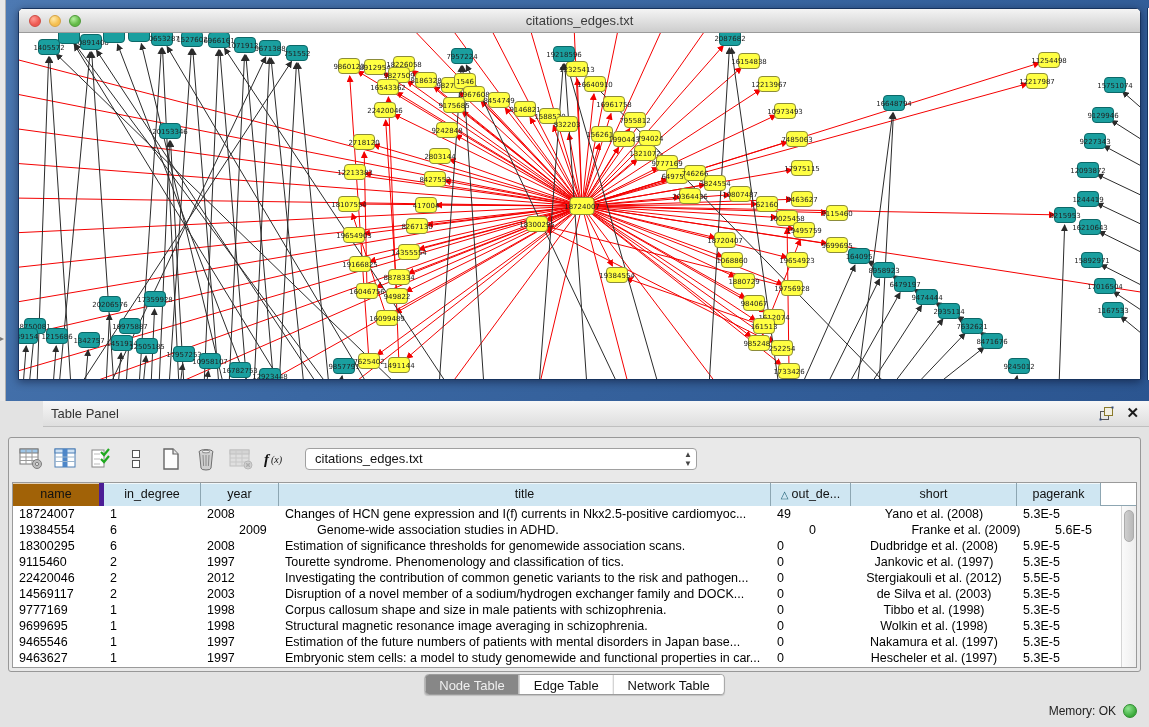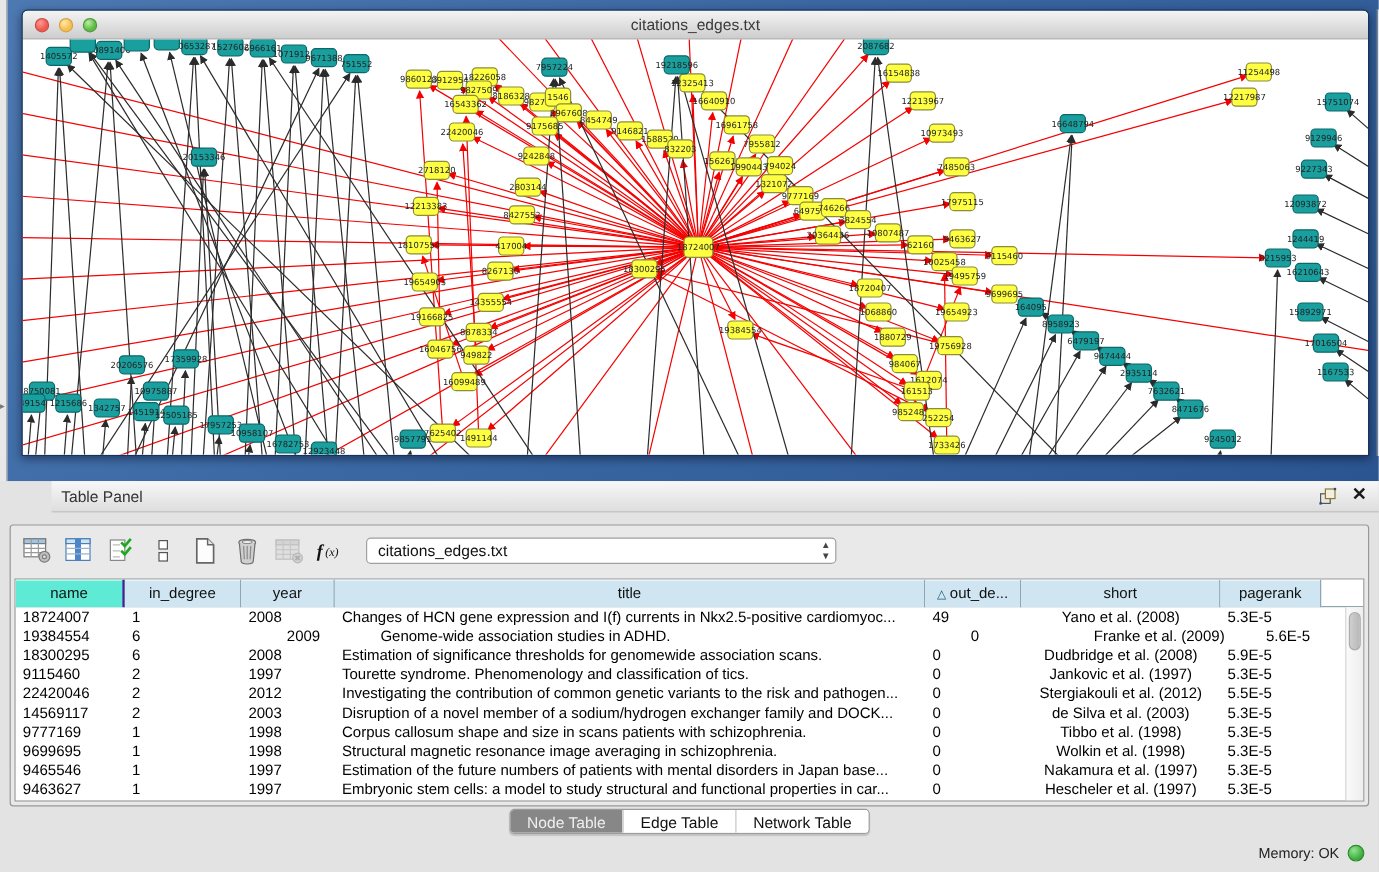--- a/index.html
+++ b/index.html
@@ -42,21 +42,21 @@
   .panel-box { position:absolute; left:8px; top:36px; width:1133px; height:235px; background:#e9e9e9; border:1px solid #989898; border-radius:3px; }
   .toolbar { height:41px; display:flex; align-items:center; padding-left:8px; gap:7px; }
   .tb-btn { width:28px; height:28px; background:none; border:none; display:flex; align-items:center; justify-content:center; }
   .combo { margin-left:8px; width:392px; height:22px; background:#fff; border:1px solid #a0a0a0; border-radius:4px; position:relative; display:flex; align-items:center; }
   .combo-label { font-size:13px; color:#111; padding-left:9px; }
   .combo-spin { position:absolute; right:4px; top:1px; display:flex; flex-direction:column; line-height:9px; font-size:8px; color:#444; }
 
   .tbl { position:absolute; left:3px; top:44px; width:1125px; height:186px; background:#fff; border:1px solid #9a9a9a; overflow:hidden; }
   .tbl-head { height:23px; display:flex; background:#fff; border-bottom:1px solid #8da6b2; }
   .th { height:23px; background:#cfe6f2; border-right:1px solid #8da6b2; font-size:12.5px; color:#111; text-align:center; line-height:22px; overflow:hidden; white-space:nowrap; flex:0 0 auto; box-shadow:inset 0 1px 0 rgba(255,255,255,.7); }
-  .th.gray { background:#5eead4; border-right:2px solid #4c1d95; }
+  .th.gray { background:#a16207; border-right:5px solid #4c1d95; }
   .th .sort-tri { font-size:10px; color:#1c5f74; margin-right:3px; }
   .tbl-body { position:absolute; left:0; top:23px; right:15px; bottom:0; overflow:hidden; }
   .tr { height:16px; display:flex; }
   .td { height:16px; font-size:12.5px; color:#000; line-height:16px; white-space:nowrap; overflow:hidden; flex:0 0 auto; padding-left:6px; }
   .td.center { text-align:center; padding-left:0; }
   .tbl-scroll { position:absolute; right:0; top:23px; bottom:0; width:15px; background:linear-gradient(90deg,#fafafa,#eee); border-left:1px solid #d5d5d5; }
   .tbl-thumb { position:absolute; left:2px; top:4px; width:10px; height:32px; background:linear-gradient(90deg,#cfcfcf,#b8b8b8); border-radius:5px; border:1px solid #ababab; }
 
   .tabs { position:absolute; left:50%; transform:translateX(-50%); top:273px; display:flex; border:1px solid #9c9c9c; border-radius:4px; overflow:hidden; background:#fff; height:21px; box-shadow:0 1px 1px rgba(0,0,0,.15); }
   .tab { font-size:13px; padding:1px 14px 0 14px; line-height:19px; color:#111; background:#fff; border:none; border-left:1px solid #c6c6c6; }
@@ -937,21 +937,21 @@
             <div class="td" style="width: 78px;">2003</div>
             <div class="td" style="width: 492px;">Disruption of a novel member of a sodium/hydrogen exchanger family and DOCK...</div>
             <div class="td" style="width: 80px;">0</div>
             <div class="td center" style="width: 166px;">de Silva et al. (2003)</div>
             <div class="td" style="width: 84px;">5.3E-5</div>
           </div>
           <div class="tr">
             <div class="td" style="width: 91px;">9777169</div>
             <div class="td" style="width: 97px;">1</div>
             <div class="td" style="width: 78px;">1998</div>
-            <div class="td" style="width: 492px;">Corpus callosum shape and size in scans patients with schizophrenia.</div>
+            <div class="td" style="width: 492px;">Corpus callosum shape and size in male patients with schizophrenia.</div>
             <div class="td" style="width: 80px;">0</div>
             <div class="td center" style="width: 166px;">Tibbo et al. (1998)</div>
             <div class="td" style="width: 84px;">5.3E-5</div>
           </div>
           <div class="tr">
             <div class="td" style="width: 91px;">9699695</div>
             <div class="td" style="width: 97px;">1</div>
             <div class="td" style="width: 78px;">1998</div>
             <div class="td" style="width: 492px;">Structural magnetic resonance image averaging in schizophrenia.</div>
             <div class="td" style="width: 80px;">0</div>
@@ -964,21 +964,21 @@
             <div class="td" style="width: 78px;">1997</div>
             <div class="td" style="width: 492px;">Estimation of the future numbers of patients with mental disorders in Japan base...</div>
             <div class="td" style="width: 80px;">0</div>
             <div class="td center" style="width: 166px;">Nakamura et al. (1997)</div>
             <div class="td" style="width: 84px;">5.3E-5</div>
           </div>
           <div class="tr">
             <div class="td" style="width: 91px;">9463627</div>
             <div class="td" style="width: 97px;">1</div>
             <div class="td" style="width: 78px;">1997</div>
-            <div class="td" style="width: 492px;">Embryonic stem cells: a model to study structural and functional properties in car...</div>
+            <div class="td" style="width: 492px;">Embryonic stem cells: a model to study genomewide and functional properties in car...</div>
             <div class="td" style="width: 80px;">0</div>
             <div class="td center" style="width: 166px;">Hescheler et al. (1997)</div>
             <div class="td" style="width: 84px;">5.3E-5</div>
           </div>
         </div>
       <div class="tbl-scroll">
         <div class="tbl-thumb"></div>
       </div>
     </div>
   </div>

